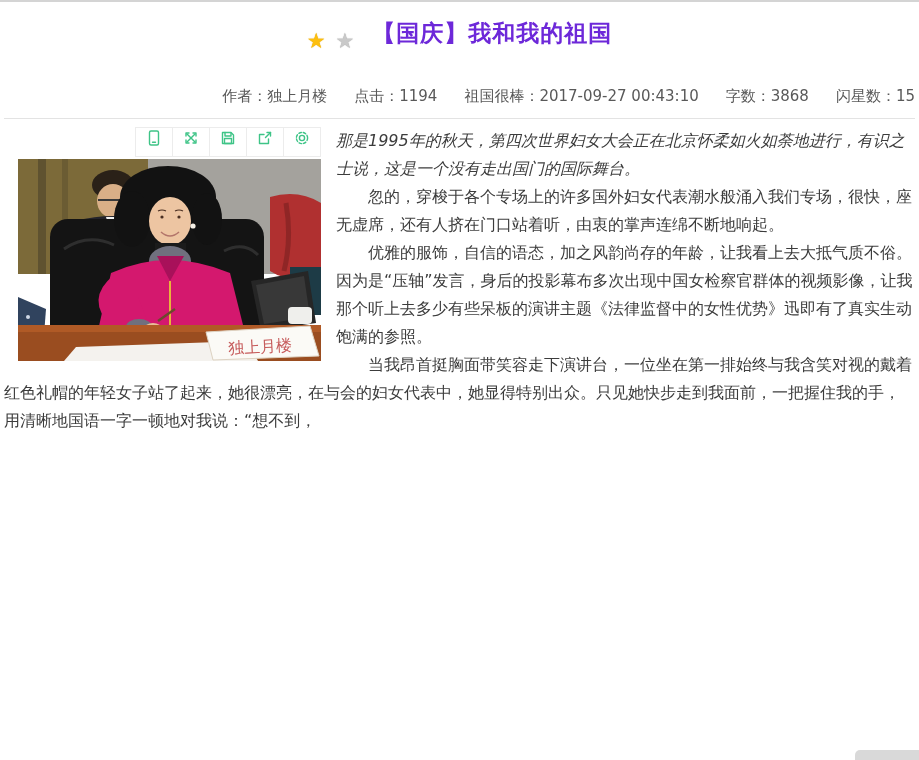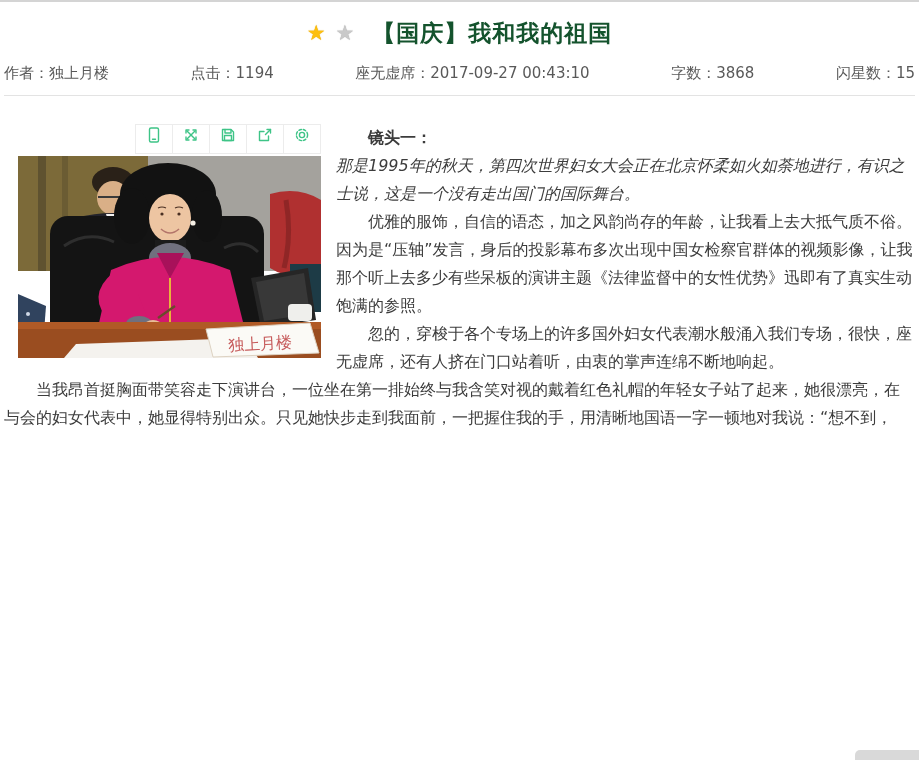--- a/index.html
+++ b/index.html
@@ -16,28 +16,28 @@
 
   
   .title-row {
     display: flex; justify-content: center; align-items: center;
     padding-top: 16px; gap: 10px;
   }
   .star { font-size: 21px; line-height: 1; }
   .star.gold { color: #fdbf0f; text-shadow: 0 0 1px #d89b00; }
   .star.silver { color: #c9c9c9; text-shadow: 0 0 1px #9b9b9b; }
   .page-title {
-    margin: 0 0 0 8px; font-size: 23px; font-weight: bold; color: #14532d;
+    margin: 0 0 16px 8px; font-size: 23px; font-weight: bold; color: #6d28d9;
     letter-spacing: 1px;
   }
 
   
   .meta-row {
-    display: flex; justify-content: space-between; gap: 27px;
-    margin-top: 15px; padding-bottom: 12px;
+    display: flex; justify-content: flex-end; gap: 27px;
+    margin-top: 22px; padding-bottom: 12px;
     font-size: 15px; color: #595959;
     border-bottom: 1px solid #e3e3e3;
   }
   .meta-item { white-space: nowrap; }
 
   
   .summary {
     margin-top: 12px;
     font-size: 16px; font-weight: bold; color: #555555;
     line-height: 29px;
@@ -79,21 +79,21 @@
 
   <div class="title-row">
     <span class="star gold">★</span>
     <span class="star silver">★</span>
     <h1 class="page-title">【国庆】我和我的祖国</h1>
   </div>
 
   <div class="meta-row">
     <span class="meta-item"><span>作者：</span><span>独上月楼</span></span>
     <span class="meta-item"><span>点击：</span><span>1194</span></span>
-    <span class="meta-item"><span>座无虚席：</span><span>2017-09-27 00:43:10</span></span>
+    <span class="meta-item"><span>祖国很棒：</span><span>2017-09-27 00:43:10</span></span>
     <span class="meta-item"><span>字数：</span><span>3868</span></span>
     <span class="meta-item"><span>闪星数：</span><span>15</span></span>
   </div>
 
 
   <div class="article">
 
     <div class="media-float">
       <div class="toolbar">
         <div class="tool-btn">
@@ -193,22 +193,21 @@
           <polygon points="58,188 228,182 240,202 46,202" fill="#f4f2ee"></polygon>
 
           <rect x="270" y="148" width="24" height="17" rx="4" fill="#efefec"></rect>
 
           <polygon points="188,173 292,167 301,197 195,201" fill="#fbfaf6" stroke="#ddd2c2" stroke-width="1"></polygon>
           <text x="210" y="193" font-size="16" fill="#c65b5b" transform="rotate(-3 245 186)" font-family="DejaVu Sans, sans-serif">独上月楼</text>
         </svg>
       </div>
     </div>
 
-    <p class="sec-heading">镜头一：</p>
     <p class="p-flush">那是1995年的秋天，第四次世界妇女大会正在北京怀柔如火如荼地进行，有识之士说，这是一个没有走出国门的国际舞台。</p>
+    <p class="p-ind">忽的，穿梭于各个专场上的许多国外妇女代表潮水般涌入我们专场，很快，座无虚席，还有人挤在门口站着听，由衷的掌声连绵不断地响起。</p>
     <p class="p-ind">优雅的服饰，自信的语态，加之风韵尚存的年龄，让我看上去大抵气质不俗。因为是“压轴”发言，身后的投影幕布多次出现中国女检察官群体的视频影像，让我那个听上去多少有些呆板的演讲主题《法律监督中的女性优势》迅即有了真实生动饱满的参照。</p>
-    <p class="p-ind">忽的，穿梭于各个专场上的许多国外妇女代表潮水般涌入我们专场，很快，座无虚席，还有人挤在门口站着听，由衷的掌声连绵不断地响起。</p>
     <p class="p-ind">当我昂首挺胸面带笑容走下演讲台，一位坐在第一排始终与我含笑对视的戴着红色礼帽的年轻女子站了起来，她很漂亮，在与会的妇女代表中，她显得特别出众。只见她快步走到我面前，一把握住我的手，用清晰地国语一字一顿地对我说：“想不到，</p>
 
   </div>
 </div>
 
 <div class="corner-widget"></div>
 
 </body></html>

